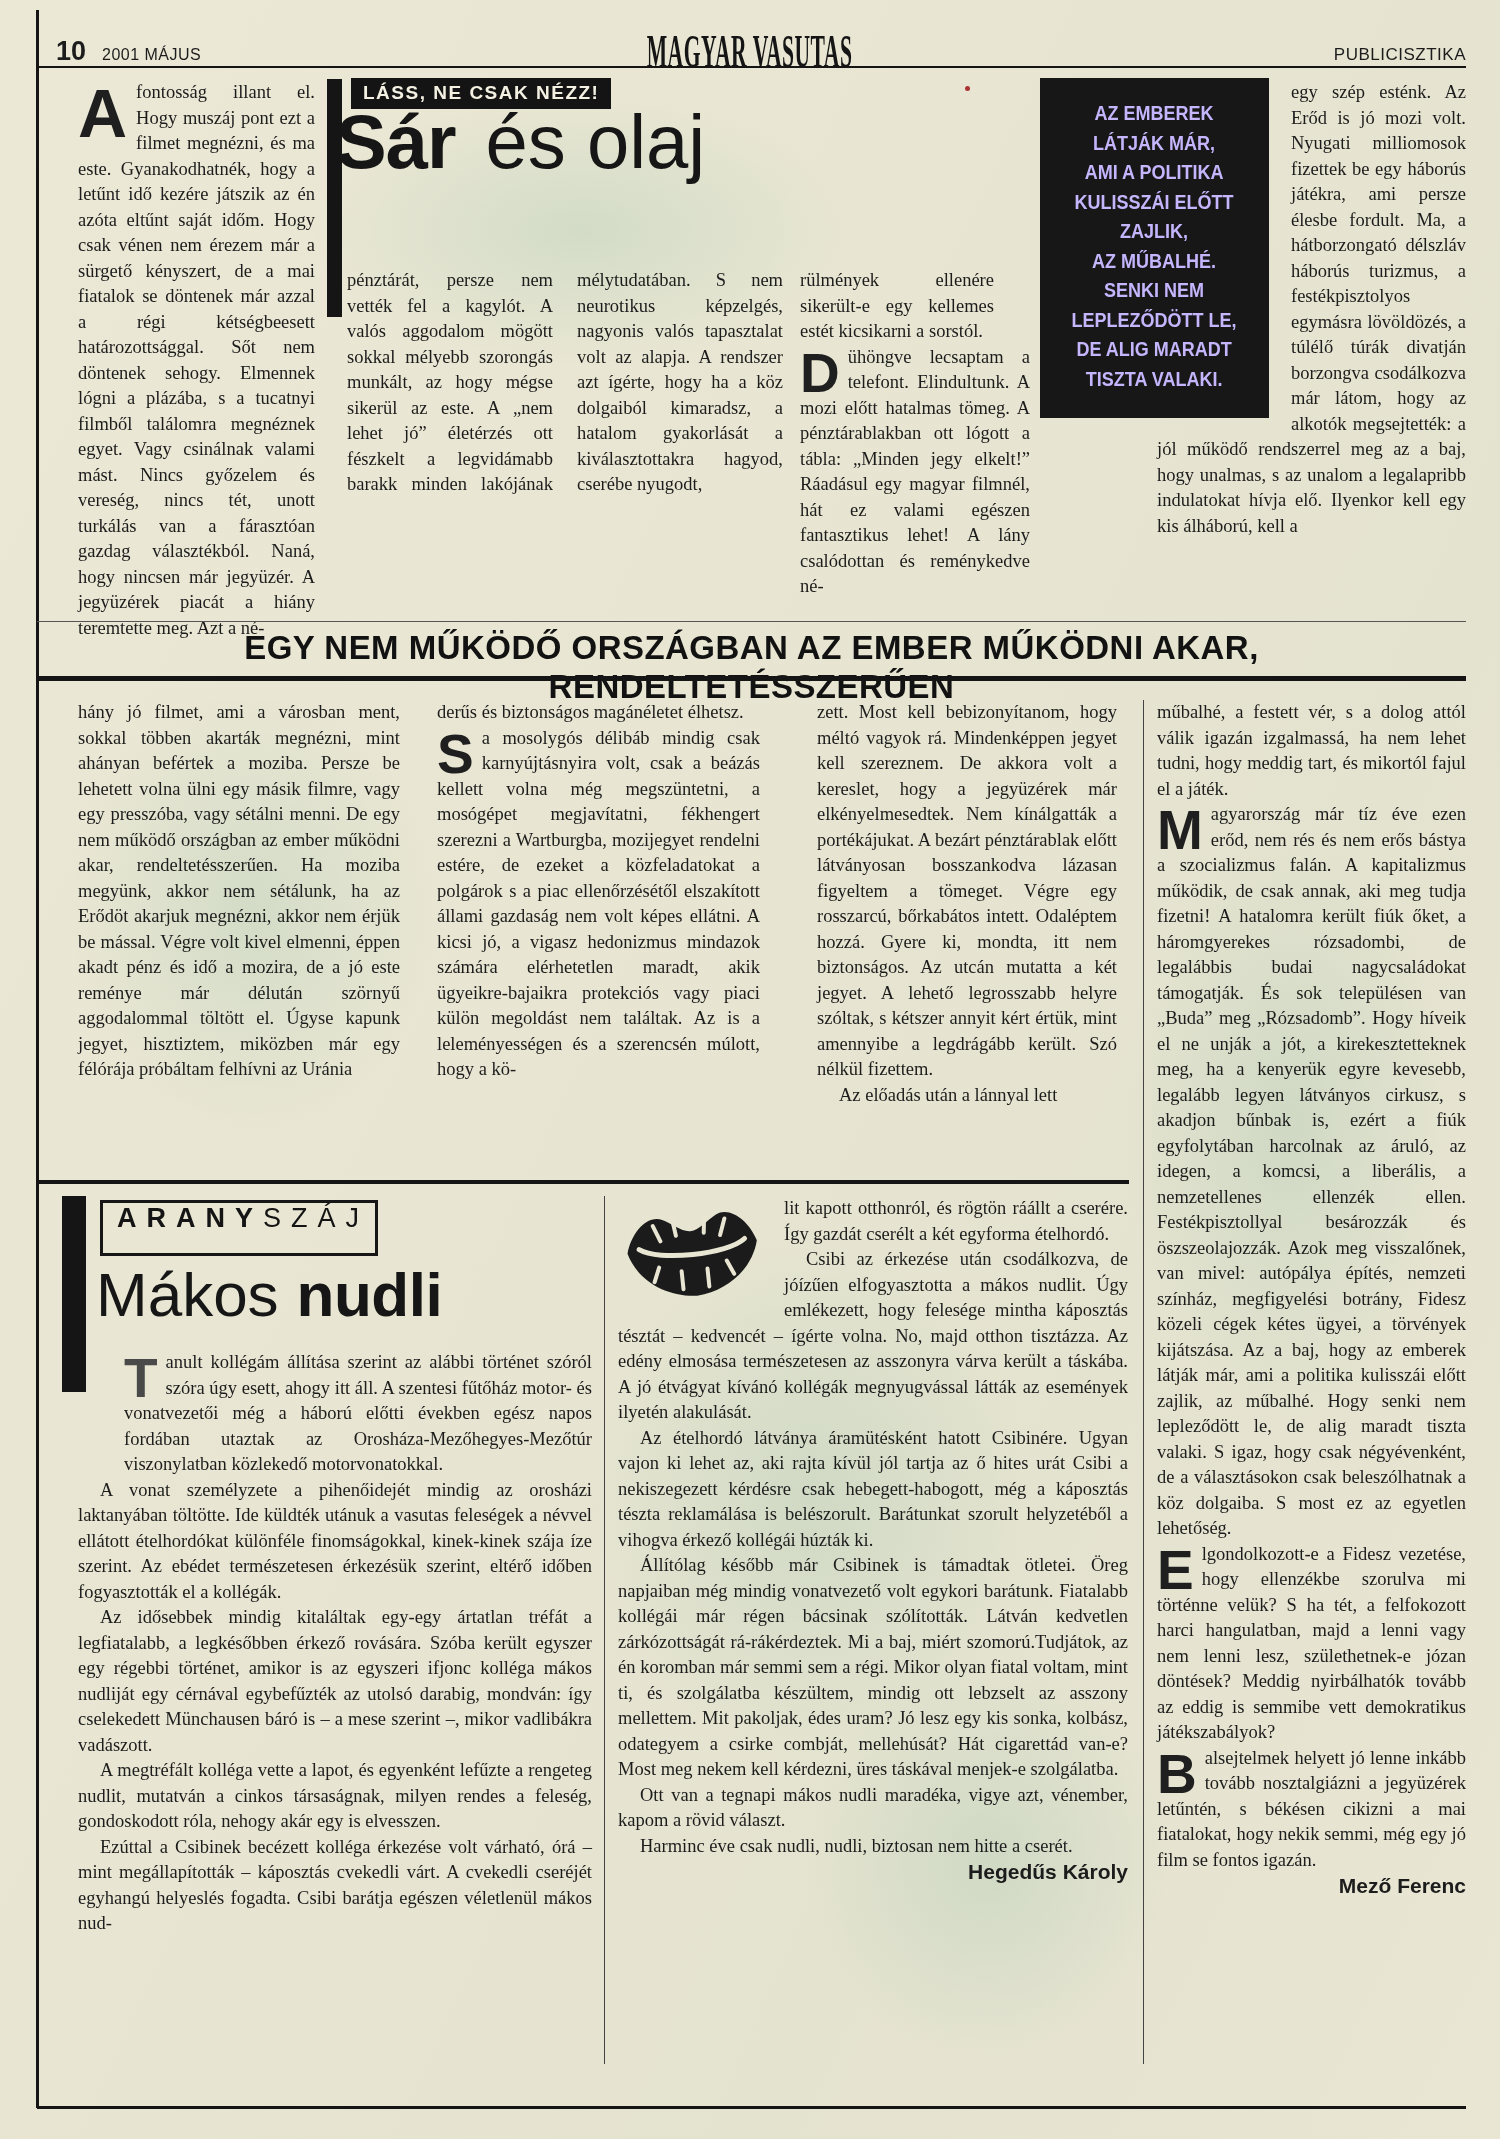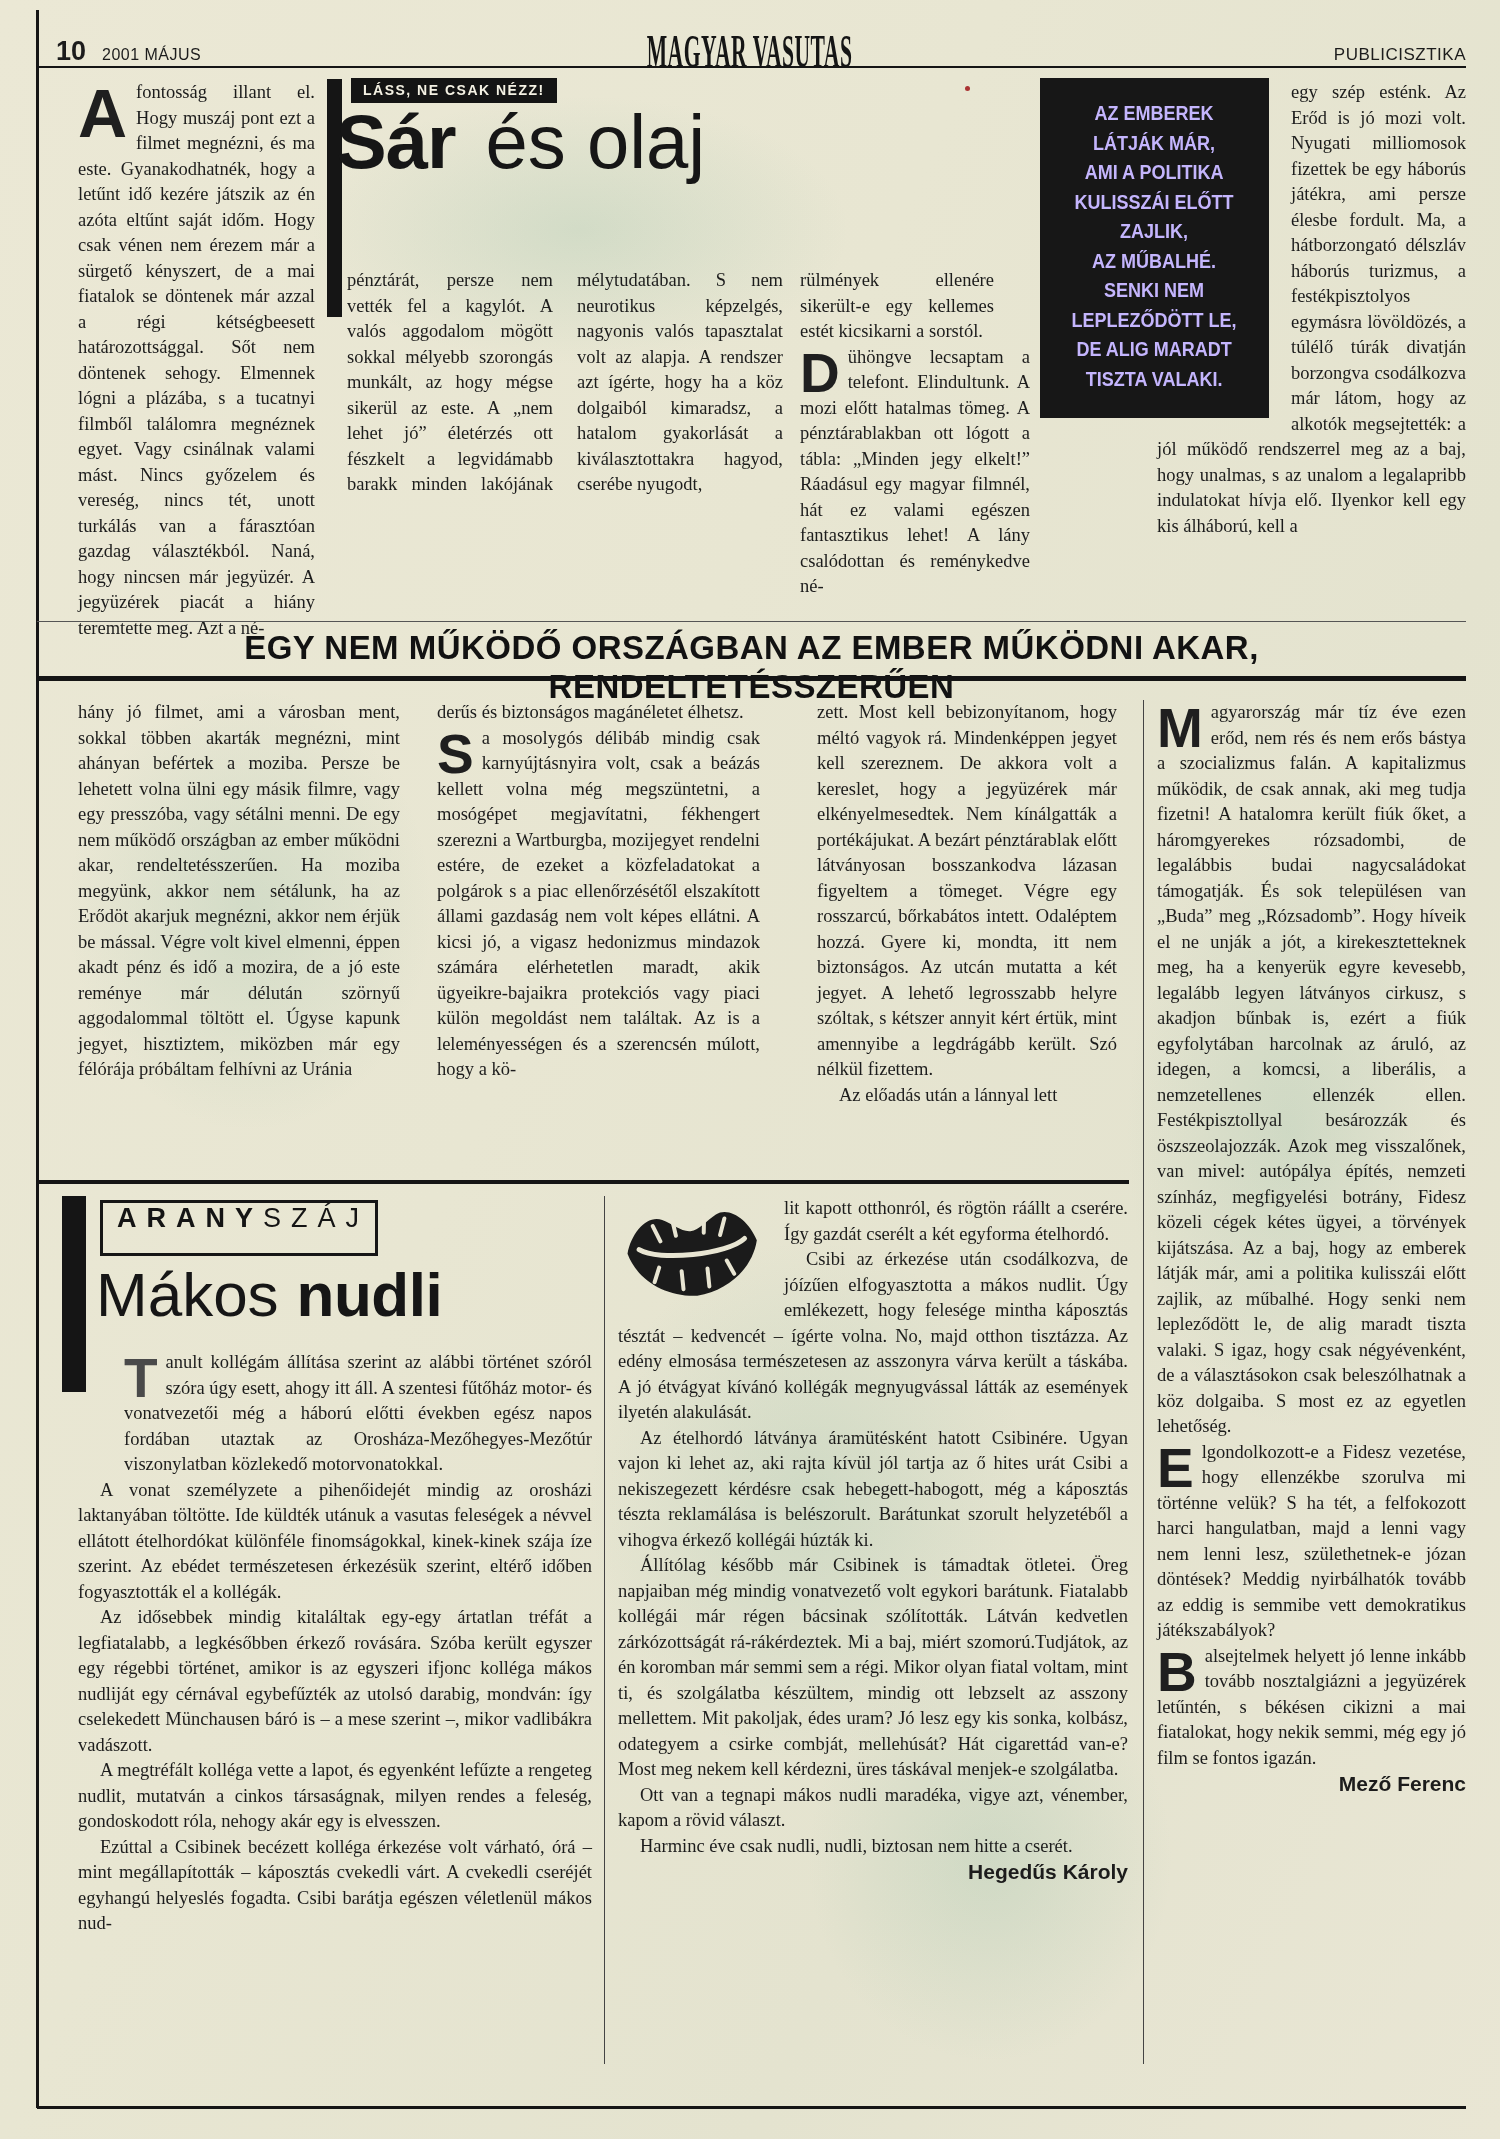--- a/index.html
+++ b/index.html
@@ -12,21 +12,21 @@
          background:radial-gradient(ellipse at center,rgba(120,175,150,.20),rgba(120,175,150,0) 68%);}
   .sans{font-family:"Liberation Sans",sans-serif;margin-top:8px;}
   .body-text{font-size:18.5px;line-height:25.5px;text-align:justify;}
   .body-text p{margin:0;}
   .ind{text-indent:22px;}
   .dc{float:left;font-family:"Liberation Sans",sans-serif;font-weight:700;color:#1f1f1f;}
   .dc-xl{font-size:68px;line-height:55px;padding:6px 9px 0 0;}
   .dc-lg{font-size:55px;line-height:46px;padding:5px 8px 0 0;}
   .dc-gray{color:#4a4a4a;}
   .kicker{background:#141414;color:#f4f1e3;font-family:"Liberation Sans",sans-serif;
-          font-weight:700;font-size:14px;letter-spacing:1.5px;padding:4px 12px 5px 12px;
+          font-weight:700;font-size:19px;letter-spacing:1.5px;padding:4px 12px 5px 12px;
           display:inline-block;white-space:nowrap;}
   .pullquote{background:#171717;color:#c4b5fd;text-align:center;}
   .pullquote .inner{font-family:"Liberation Sans",sans-serif;font-weight:700;font-size:20px;
           line-height:29.5px;white-space:pre-line;transform:scaleX(.9);width:111%;margin-left:-5.5%;
           padding-top:21px;}
   .banner-text{font-family:"Liberation Sans",sans-serif;font-weight:700;font-size:34px;
           text-align:center;letter-spacing:.5px;color:#121212;}
   .banner-text .inner{display:block;transform:scaleX(.97);}
   .masthead{display:flex;justify-content:center;align-items:flex-start;}
   .masthead .inner{display:inline-block;font-family:"Liberation Serif",serif;font-weight:700;
@@ -127,20 +127,21 @@
     <p>derűs és biztonságos magánéletet élhetsz.</p>
     <p><span class="dc dc-lg">S</span><span>a mosolygós délibáb mindig csak karnyújtásnyira volt, csak a beázás kellett volna még megszüntetni, a mosógépet megjavítatni, fékhengert szerezni a Wartburgba, mozijegyet rendelni estére, de ezeket a közfeladatokat a polgárok s a piac ellenőrzésétől elszakított állami gazdaság nem volt képes ellátni. A kicsi jó, a vigasz hedonizmus mindazok számára elérhetetlen maradt, akik ügyeikre-bajaikra protekciós vagy piaci külön megoldást nem találtak. Az is a leleményességen és a szerencsén múlott, hogy a kö-</span></p>
   </div>
 
   <div class="abs body-text" style="left:817px;top:700px;width:300px;height:478px;">
     <p>zett. Most kell bebizonyítanom, hogy méltó vagyok rá. Mindenképpen jegyet kell szereznem. De akkora volt a kereslet, hogy a jegyüzérek már elkényelmesedtek. Nem kínálgatták a portékájukat. A bezárt pénztárablak előtt látványosan bosszankodva lázasan figyeltem a tömeget. Végre egy rosszarcú, bőrkabátos intett. Odaléptem hozzá. Gyere ki, mondta, itt nem biztonságos. Az utcán mutatta a két jegyet. A lehető legrosszabb helyre szóltak, s kétszer annyit kért értük, mint amennyibe a legdrágább került. Szó nélkül fizettem.</p>
     <p class="ind">Az előadás után a lánnyal lett</p>
   </div>
 
   <div class="abs body-text rc" style="left:1157px;top:700px;width:309px;height:1380px;">
+    <p>műbalhé, a festett vér, s a dolog attól válik igazán izgalmassá, ha nem lehet tudni, hogy meddig tart, és mikortól fajul el a játék.</p>
     <p><span class="dc dc-lg">M</span><span>agyarország már tíz éve ezen erőd, nem rés és nem erős bástya a szocializmus falán. A kapitalizmus működik, de csak annak, aki meg tudja fizetni! A hatalomra került fiúk őket, a háromgyerekes rózsadombi, de legalábbis budai nagycsaládokat támogatják. És sok településen van „Buda” meg „Rózsadomb”. Hogy híveik el ne unják a jót, a kirekesztetteknek meg, ha a kenyerük egyre kevesebb, legalább legyen látványos cirkusz, s akadjon bűnbak is, ezért a fiúk egyfolytában harcolnak az áruló, az idegen, a komcsi, a liberális, a nemzetellenes ellenzék ellen. Festékpisztollyal besározzák és öszszeolajozzák. Azok meg visszalőnek, van mivel: autópálya építés, nemzeti színház, megfigyelési botrány, Fidesz közeli cégek kétes ügyei, a törvények kijátszása. Az a baj, hogy az emberek látják már, ami a politika kulisszái előtt zajlik, az műbalhé. Hogy senki nem lepleződött le, de alig maradt tiszta valaki. S igaz, hogy csak négyévenként, de a választásokon csak beleszólhatnak a köz dolgaiba. S most ez az egyetlen lehetőség.</span></p>
     <p><span class="dc dc-lg">E</span><span>lgondolkozott-e a Fidesz vezetése, hogy ellenzékbe szorulva mi történne velük? S ha tét, a felfokozott harci hangulatban, majd a lenni vagy nem lenni lesz, születhetnek-e józan döntések? Meddig nyirbálhatók tovább az eddig is semmibe vett demokratikus játékszabályok?</span></p>
     <p><span class="dc dc-lg">B</span><span>alsejtelmek helyett jó lenne inkább tovább nosztalgiázni a jegyüzérek letűntén, s békésen cikizni a mai fiatalokat, hogy nekik semmi, még egy jó film se fontos igazán.</span></p>
     <p class="byline">Mező Ferenc</p>
   </div>
 
   <div class="rule" style="left:37px;top:1180px;width:1092px;height:4px;"></div>
   <div class="rule" style="left:604px;top:1196px;width:1px;height:868px;background:#444;"></div>
   <div class="rule" style="left:1143px;top:700px;width:1px;height:1364px;background:#444;"></div>
 

